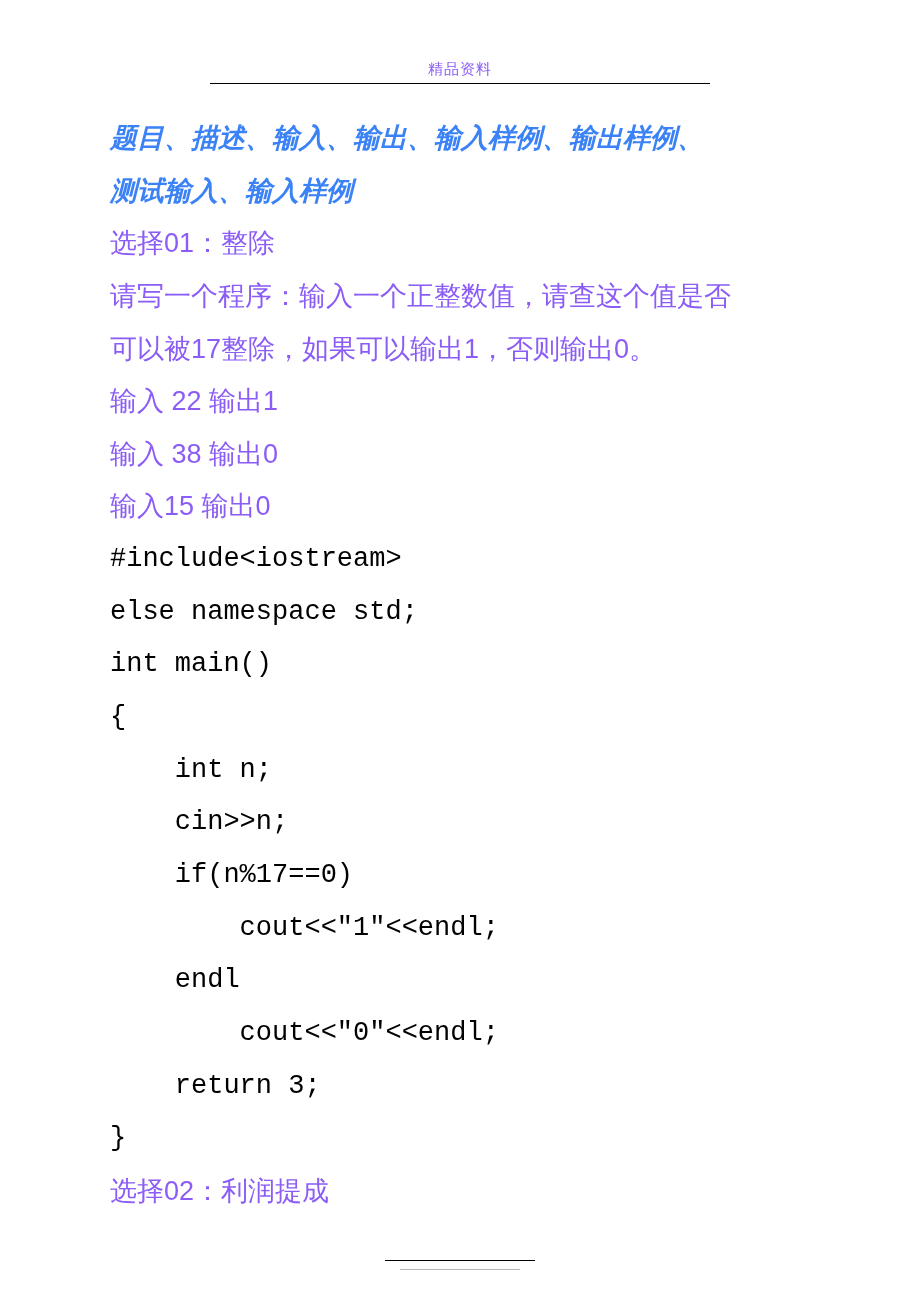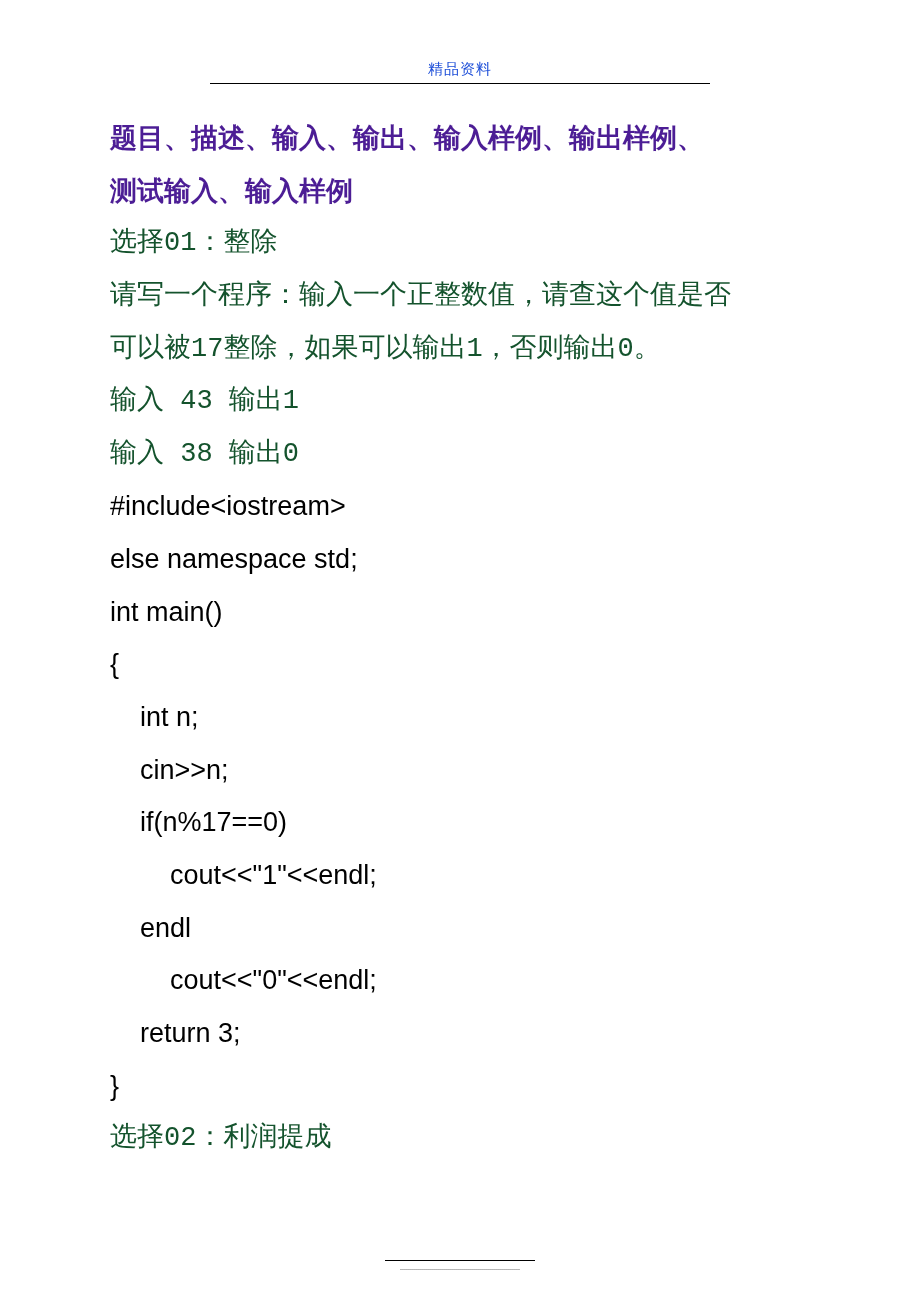--- a/index.html
+++ b/index.html
@@ -14,43 +14,44 @@
     min-height: 1302px;
     padding: 60px 110px 40px 110px;
     box-sizing: border-box;
     position: relative;
   }
   .header-label {
     text-align: center;
     font-size: 15px;
     font-family: "SimSun", "宋体", serif;
     letter-spacing: 1px;
-    color: #1d4ed8;
+    color: #8b5cf6;
     border-bottom: 1.5px solid #000;
     width: 500px;
     margin: 0 auto 28px auto;
     padding-bottom: 4px;
   }
   .heading {
     font-size: 27px;
     font-weight: bold;
     line-height: 1.95;
     font-family: "SimSun", "宋体", serif;
-    color: #4c1d95;
+    color: #3b82f6;
+    font-style: italic;
   }
   .body-line {
     font-size: 27px;
     line-height: 1.95;
-    font-family: Liberation Mono, monospace;
-    color: #14532d;
+    font-family: Liberation Sans, sans-serif;
+    color: #8b5cf6;
   }
   .code-line {
     font-size: 27px;
     line-height: 1.95;
-    font-family: Liberation Sans, sans-serif;
+    font-family: Liberation Mono, monospace;
     white-space: pre;
     color: #000;
   }
   .footer-dots {
     position: absolute;
     bottom: 30px;
     left: 0;
     right: 0;
     text-align: center;
     font-size: 8px;
@@ -68,22 +69,23 @@
 <div class="page">
 
   <div class="header-label">精品资料</div>
 
   <div class="heading">题目、描述、输入、输出、输入样例、输出样例、</div>
   <div class="heading">测试输入、输入样例</div>
 
   <div class="body-line">选择01：整除</div>
   <div class="body-line">请写一个程序：输入一个正整数值，请查这个值是否</div>
   <div class="body-line">可以被17整除，如果可以输出1，否则输出0。</div>
-  <div class="body-line">输入 43 输出1</div>
+  <div class="body-line">输入 22 输出1</div>
   <div class="body-line">输入 38 输出0</div>
+  <div class="body-line">输入15  输出0</div>
 
   <div class="code-line">#include&lt;iostream&gt;</div>
   <div class="code-line">else namespace std;</div>
   <div class="code-line">int main()</div>
   <div class="code-line">{</div>
   <div class="code-line">    int n;</div>
   <div class="code-line">    cin&gt;&gt;n;</div>
   <div class="code-line">    if(n%17==0)</div>
   <div class="code-line">        cout&lt;&lt;"1"&lt;&lt;endl;</div>
   <div class="code-line">    endl</div>

